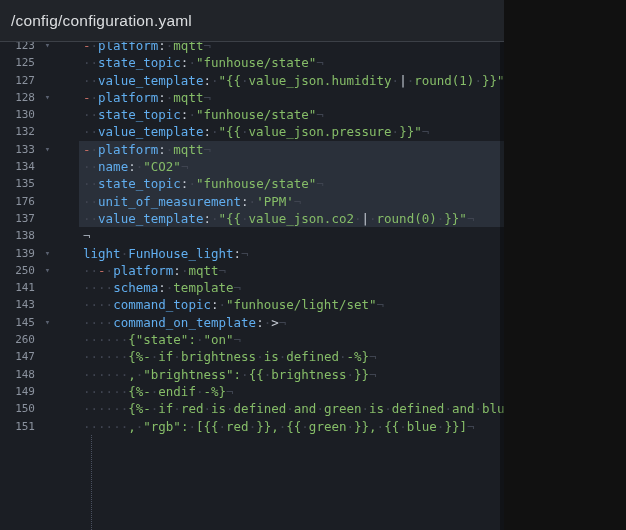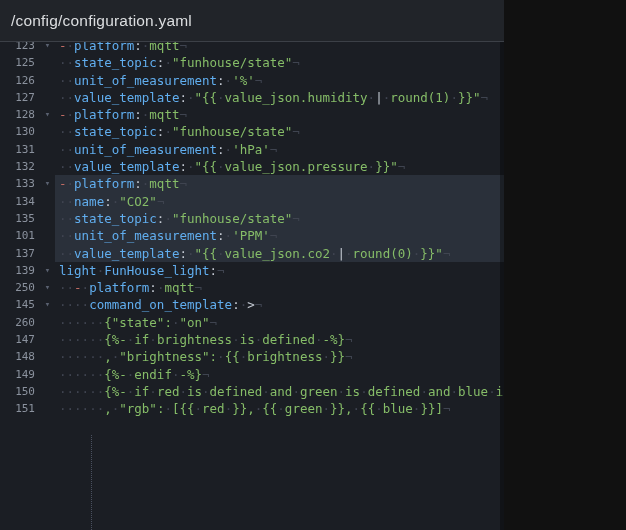--- a/index.html
+++ b/index.html
@@ -18,21 +18,21 @@
   .topbar .title{color:var(--title);font-family:"Liberation Sans",sans-serif;
     font-size:15.5px;padding-left:11px;letter-spacing:0.2px;}
   .editor{position:absolute;top:42px;left:0;right:0;bottom:0;overflow:hidden;
     background:var(--bg-editor);}
   .lines{margin-top:-5px;}
   .line{display:flex;height:17.3px;line-height:17.3px;font-size:12.5px;white-space:pre;}
   .gutter{flex:none;width:40px;text-align:right;padding-right:5px;box-sizing:border-box;
     color:var(--line-number);font-size:11px;user-select:none;}
   .fold{flex:none;width:15px;text-align:center;color:var(--fold-icon);font-size:9px;
     line-height:17.3px;user-select:none;}
-  .code{flex:1;padding-left:4px;min-width:0;}
+  .code{flex:1;padding-left:4px;min-width:0;margin-left:24px;}
   .line.selected .code{background:var(--selection);}
   .tok-key{color:var(--key);}
   .tok-str{color:var(--string);}
   .tok-punc{color:var(--punct);}
   .tok-dash{color:var(--dash);}
   .ws{color:var(--whitespace);}
   .eol{color:var(--eol);}
   .eol.bright{color:var(--eol-bright);}
   .indent-guide{position:absolute;left:91px;top:393px;bottom:0;width:0;
     border-left:1px dotted var(--guide);pointer-events:none;}
@@ -43,33 +43,34 @@
 <body>
 
 <div class="window">
   <div class="topbar">
     <span class="title">/config/configuration.yaml</span>
   </div>
   <div class="editor">
     <div class="lines" id="lines">
         <div class="line"><div class="gutter">123</div><div class="fold">▾</div><div class="code"><span class="tok-dash">-</span><span class="ws">·</span><span class="tok-key">platform</span><span class="tok-punc">:</span><span class="ws">·</span><span class="tok-str">mqtt</span><span class="eol">¬</span></div></div>
         <div class="line"><div class="gutter">125</div><div class="fold"></div><div class="code"><span class="ws">·</span><span class="ws">·</span><span class="tok-key">state_topic</span><span class="tok-punc">:</span><span class="ws">·</span><span class="tok-str">"funhouse/state"</span><span class="eol">¬</span></div></div>
-        <div class="line"><div class="gutter">126</div><div class="fold"></div><div class="code"><span class="ws">·</span><span class="ws">·</span><span class="tok-key">unit_of_measurement</span><span class="tok-punc">:</span><span class="ws">·</span><span class="tok-str">'%'</span><span class="eol">¬</span></div></div>
         <div class="line"><div class="gutter">127</div><div class="fold"></div><div class="code"><span class="ws">·</span><span class="ws">·</span><span class="tok-key">value_template</span><span class="tok-punc">:</span><span class="ws">·</span><span class="tok-str">"{{</span><span class="ws">·</span><span class="tok-str">value_json.humidity</span><span class="ws">·</span><span class="tok-punc">|</span><span class="ws">·</span><span class="tok-str">round(1)</span><span class="ws">·</span><span class="tok-str">}}"</span><span class="eol">¬</span></div></div>
         <div class="line"><div class="gutter">128</div><div class="fold">▾</div><div class="code"><span class="tok-dash">-</span><span class="ws">·</span><span class="tok-key">platform</span><span class="tok-punc">:</span><span class="ws">·</span><span class="tok-str">mqtt</span><span class="eol">¬</span></div></div>
         <div class="line"><div class="gutter">130</div><div class="fold"></div><div class="code"><span class="ws">·</span><span class="ws">·</span><span class="tok-key">state_topic</span><span class="tok-punc">:</span><span class="ws">·</span><span class="tok-str">"funhouse/state"</span><span class="eol">¬</span></div></div>
-        <div class="line"><div class="gutter">131</div><div class="fold"></div><div class="code"><span class="ws">·</span><span class="ws">·</span><span class="tok-key">unit_of_measurement</span><span class="tok-punc">:</span><span class="ws">·</span><span class="tok-str">'hPa'</span><span class="eol">¬</span></div></div>
         <div class="line"><div class="gutter">132</div><div class="fold"></div><div class="code"><span class="ws">·</span><span class="ws">·</span><span class="tok-key">value_template</span><span class="tok-punc">:</span><span class="ws">·</span><span class="tok-str">"{{</span><span class="ws">·</span><span class="tok-str">value_json.pressure</span><span class="ws">·</span><span class="tok-str">}}"</span><span class="eol">¬</span></div></div>
         <div class="line selected"><div class="gutter">133</div><div class="fold">▾</div><div class="code"><span class="tok-dash">-</span><span class="ws">·</span><span class="tok-key">platform</span><span class="tok-punc">:</span><span class="ws">·</span><span class="tok-str">mqtt</span><span class="eol">¬</span></div></div>
         <div class="line selected"><div class="gutter">134</div><div class="fold"></div><div class="code"><span class="ws">·</span><span class="ws">·</span><span class="tok-key">name</span><span class="tok-punc">:</span><span class="ws">·</span><span class="tok-str">"CO2"</span><span class="eol">¬</span></div></div>
         <div class="line selected"><div class="gutter">135</div><div class="fold"></div><div class="code"><span class="ws">·</span><span class="ws">·</span><span class="tok-key">state_topic</span><span class="tok-punc">:</span><span class="ws">·</span><span class="tok-str">"funhouse/state"</span><span class="eol">¬</span></div></div>
-        <div class="line selected"><div class="gutter">101</div><div class="fold"></div><div class="code"><span class="ws">·</span><span class="ws">·</span><span class="tok-key">unit_of_measurement</span><span class="tok-punc">:</span><span class="ws">·</span><span class="tok-str">'PPM'</span><span class="eol">¬</span></div></div>
+        <div class="line selected"><div class="gutter">176</div><div class="fold"></div><div class="code"><span class="ws">·</span><span class="ws">·</span><span class="tok-key">unit_of_measurement</span><span class="tok-punc">:</span><span class="ws">·</span><span class="tok-str">'PPM'</span><span class="eol">¬</span></div></div>
         <div class="line selected"><div class="gutter">137</div><div class="fold"></div><div class="code"><span class="ws">·</span><span class="ws">·</span><span class="tok-key">value_template</span><span class="tok-punc">:</span><span class="ws">·</span><span class="tok-str">"{{</span><span class="ws">·</span><span class="tok-str">value_json.co2</span><span class="ws">·</span><span class="tok-punc">|</span><span class="ws">·</span><span class="tok-str">round(0)</span><span class="ws">·</span><span class="tok-str">}}"</span><span class="eol">¬</span></div></div>
+        <div class="line"><div class="gutter">138</div><div class="fold"></div><div class="code"><span class="eol bright">¬</span></div></div>
         <div class="line"><div class="gutter">139</div><div class="fold">▾</div><div class="code"><span class="tok-key">light</span><span class="ws">·</span><span class="tok-key">FunHouse_light</span><span class="tok-punc">:</span><span class="eol">¬</span></div></div>
         <div class="line"><div class="gutter">250</div><div class="fold">▾</div><div class="code"><span class="ws">·</span><span class="ws">·</span><span class="tok-dash">-</span><span class="ws">·</span><span class="tok-key">platform</span><span class="tok-punc">:</span><span class="ws">·</span><span class="tok-str">mqtt</span><span class="eol">¬</span></div></div>
+        <div class="line"><div class="gutter">141</div><div class="fold"></div><div class="code"><span class="ws">·</span><span class="ws">·</span><span class="ws">·</span><span class="ws">·</span><span class="tok-key">schema</span><span class="tok-punc">:</span><span class="ws">·</span><span class="tok-str">template</span><span class="eol">¬</span></div></div>
+        <div class="line"><div class="gutter">143</div><div class="fold"></div><div class="code"><span class="ws">·</span><span class="ws">·</span><span class="ws">·</span><span class="ws">·</span><span class="tok-key">command_topic</span><span class="tok-punc">:</span><span class="ws">·</span><span class="tok-str">"funhouse/light/set"</span><span class="eol">¬</span></div></div>
         <div class="line"><div class="gutter">145</div><div class="fold">▾</div><div class="code"><span class="ws">·</span><span class="ws">·</span><span class="ws">·</span><span class="ws">·</span><span class="tok-key">command_on_template</span><span class="tok-punc">:</span><span class="ws">·</span><span class="tok-punc">&gt;</span><span class="eol">¬</span></div></div>
         <div class="line"><div class="gutter">260</div><div class="fold"></div><div class="code"><span class="ws">·</span><span class="ws">·</span><span class="ws">·</span><span class="ws">·</span><span class="ws">·</span><span class="ws">·</span><span class="tok-str">{"state":</span><span class="ws">·</span><span class="tok-str">"on"</span><span class="eol">¬</span></div></div>
         <div class="line"><div class="gutter">147</div><div class="fold"></div><div class="code"><span class="ws">·</span><span class="ws">·</span><span class="ws">·</span><span class="ws">·</span><span class="ws">·</span><span class="ws">·</span><span class="tok-str">{%-</span><span class="ws">·</span><span class="tok-str">if</span><span class="ws">·</span><span class="tok-str">brightness</span><span class="ws">·</span><span class="tok-str">is</span><span class="ws">·</span><span class="tok-str">defined</span><span class="ws">·</span><span class="tok-str">-%}</span><span class="eol">¬</span></div></div>
         <div class="line"><div class="gutter">148</div><div class="fold"></div><div class="code"><span class="ws">·</span><span class="ws">·</span><span class="ws">·</span><span class="ws">·</span><span class="ws">·</span><span class="ws">·</span><span class="tok-str">,</span><span class="ws">·</span><span class="tok-str">"brightness":</span><span class="ws">·</span><span class="tok-str">{{</span><span class="ws">·</span><span class="tok-str">brightness</span><span class="ws">·</span><span class="tok-str">}}</span><span class="eol">¬</span></div></div>
         <div class="line"><div class="gutter">149</div><div class="fold"></div><div class="code"><span class="ws">·</span><span class="ws">·</span><span class="ws">·</span><span class="ws">·</span><span class="ws">·</span><span class="ws">·</span><span class="tok-str">{%-</span><span class="ws">·</span><span class="tok-str">endif</span><span class="ws">·</span><span class="tok-str">-%}</span><span class="eol">¬</span></div></div>
         <div class="line"><div class="gutter">150</div><div class="fold"></div><div class="code"><span class="ws">·</span><span class="ws">·</span><span class="ws">·</span><span class="ws">·</span><span class="ws">·</span><span class="ws">·</span><span class="tok-str">{%-</span><span class="ws">·</span><span class="tok-str">if</span><span class="ws">·</span><span class="tok-str">red</span><span class="ws">·</span><span class="tok-str">is</span><span class="ws">·</span><span class="tok-str">defined</span><span class="ws">·</span><span class="tok-str">and</span><span class="ws">·</span><span class="tok-str">green</span><span class="ws">·</span><span class="tok-str">is</span><span class="ws">·</span><span class="tok-str">defined</span><span class="ws">·</span><span class="tok-str">and</span><span class="ws">·</span><span class="tok-str">blue</span><span class="ws">·</span><span class="tok-str">is</span><span class="ws">·</span><span class="tok-str">defined</span><span class="ws">·</span><span class="tok-str">-%}</span><span class="eol">¬</span></div></div>
         <div class="line"><div class="gutter">151</div><div class="fold"></div><div class="code"><span class="ws">·</span><span class="ws">·</span><span class="ws">·</span><span class="ws">·</span><span class="ws">·</span><span class="ws">·</span><span class="tok-str">,</span><span class="ws">·</span><span class="tok-str">"rgb":</span><span class="ws">·</span><span class="tok-str">[{{</span><span class="ws">·</span><span class="tok-str">red</span><span class="ws">·</span><span class="tok-str">}},</span><span class="ws">·</span><span class="tok-str">{{</span><span class="ws">·</span><span class="tok-str">green</span><span class="ws">·</span><span class="tok-str">}},</span><span class="ws">·</span><span class="tok-str">{{</span><span class="ws">·</span><span class="tok-str">blue</span><span class="ws">·</span><span class="tok-str">}}]</span><span class="eol">¬</span></div></div>
       </div>
     <div class="indent-guide"></div>
     <div class="scroll-track"></div>

